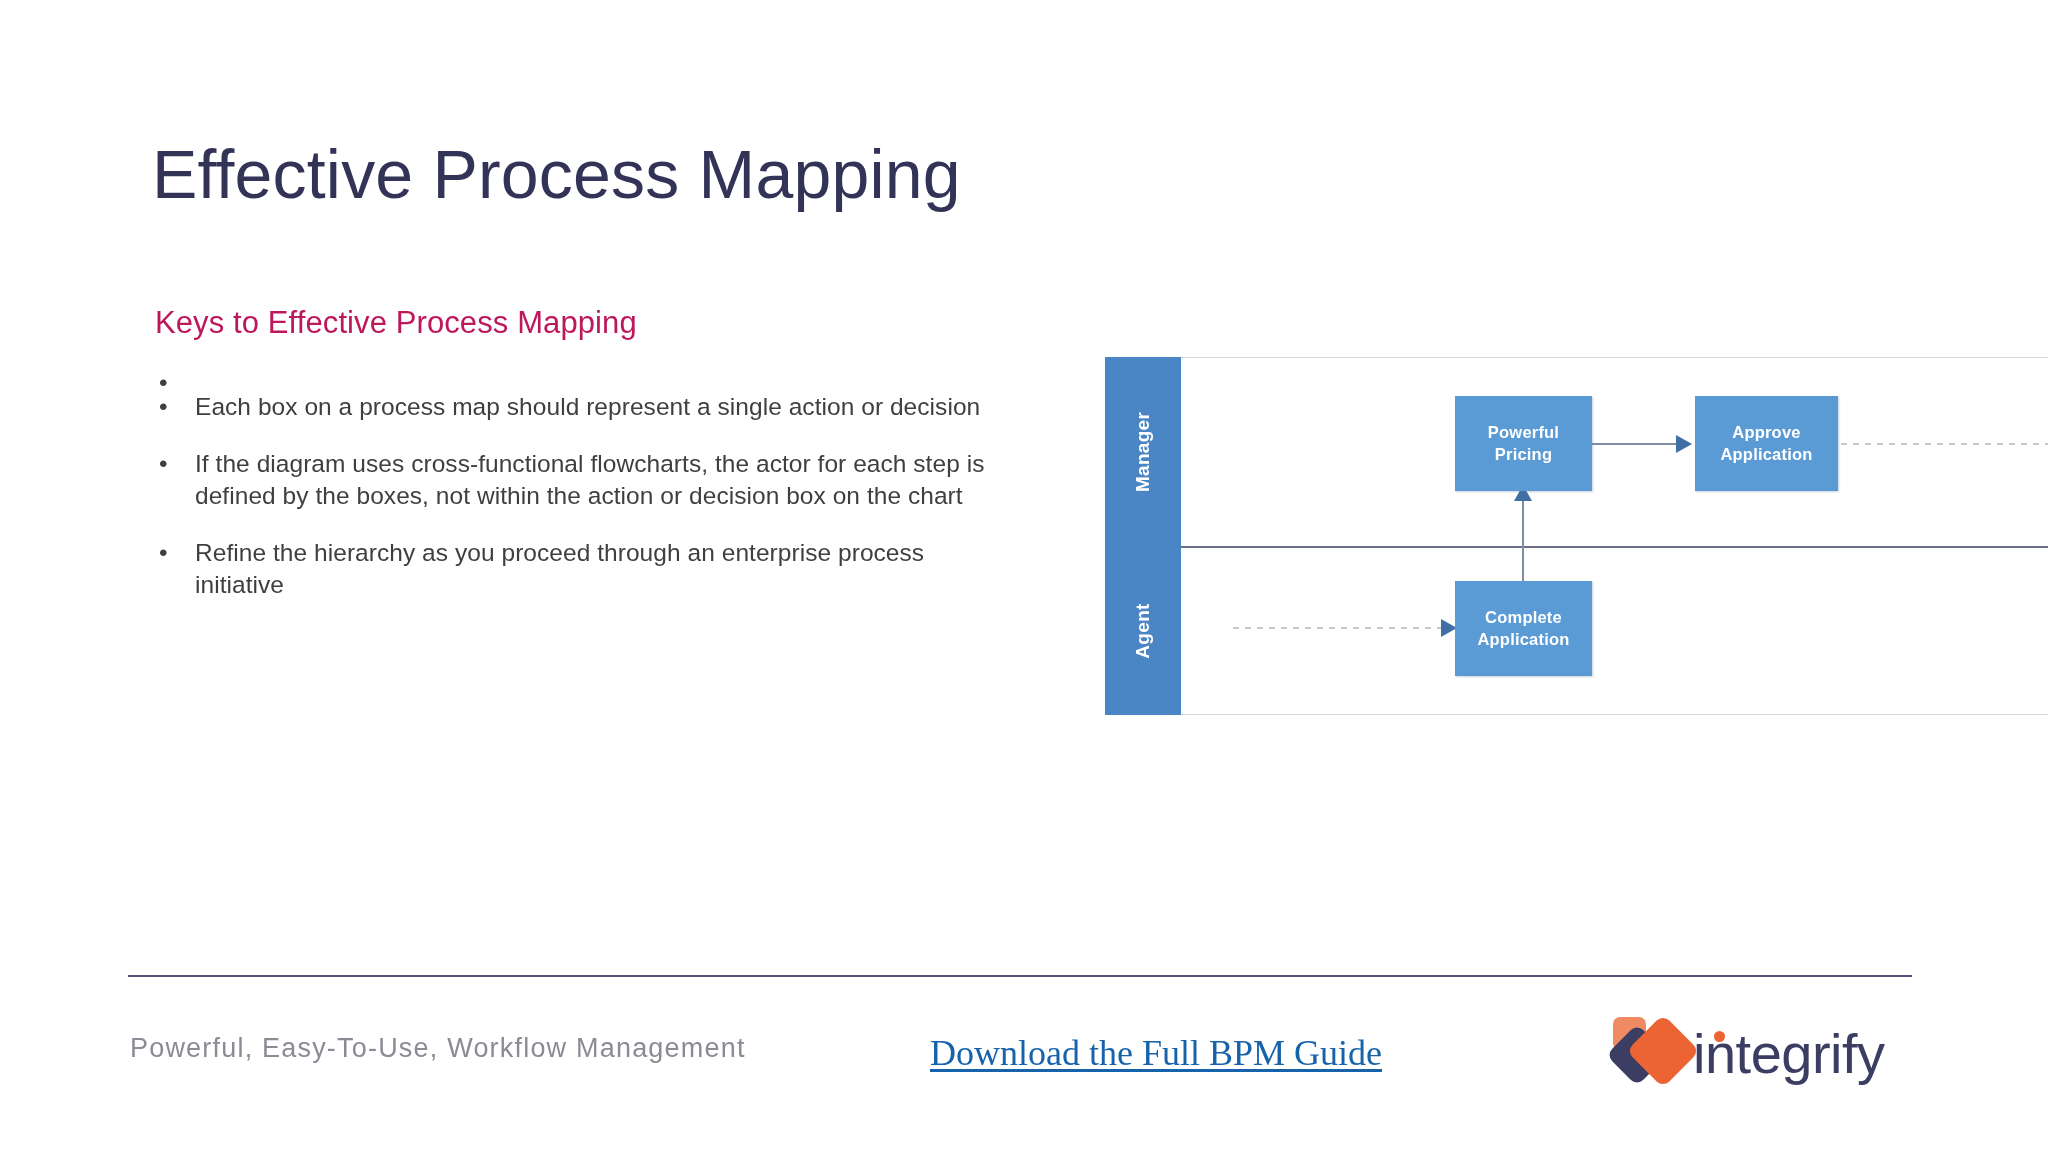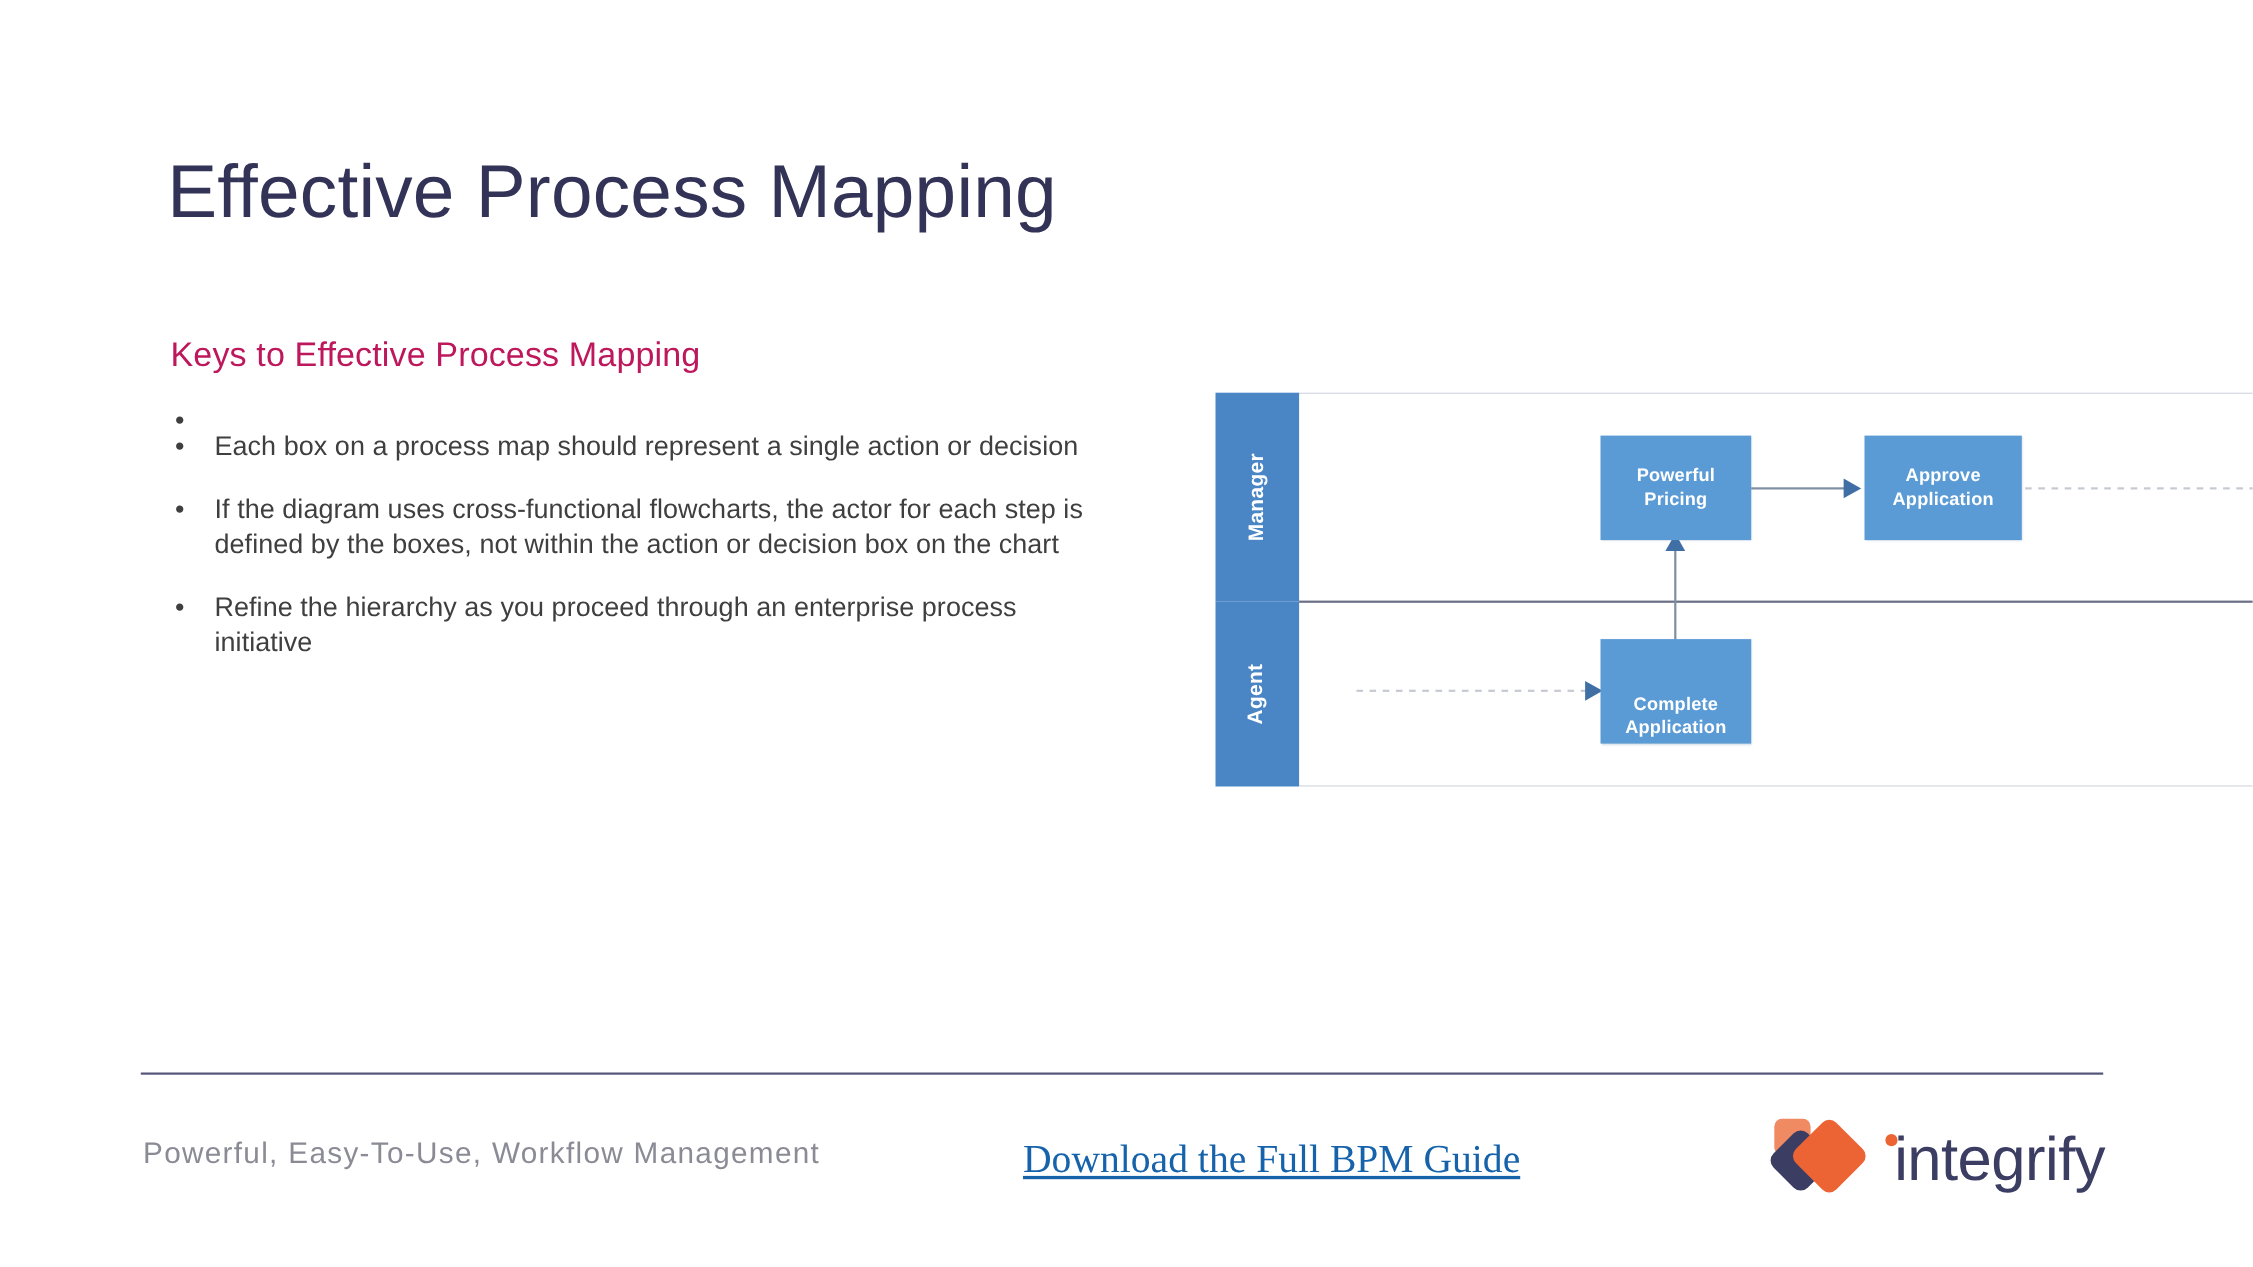--- a/index.html
+++ b/index.html
@@ -123,21 +123,21 @@
     text-align: center;
     font-size: 16.5px;
     font-weight: bold;
     line-height: 1.28;
     letter-spacing: 0.2px;
     padding: 4px;
     box-shadow: 1px 1px 2px rgba(90,120,160,0.35);
   }
   #box-validate-pricing   { left: 350px; top: 39px;  width: 137px; height: 95px; }
   #box-approve-application{ left: 590px; top: 39px;  width: 143px; height: 95px; }
-  #box-complete-application{ left: 350px; top: 224px; width: 137px; height: 95px; align-items: flex-end; }
+  #box-complete-application{ left: 350px; top: 224px; width: 137px; height: 95px; }
 
   
   .connector-line-solid {
     position: absolute;
     background: #7f8ea3;
   }
   #conn-validate-to-approve {
     left: 487px; top: 86px; width: 85px; height: 2px;
   }
   #conn-complete-to-validate {
@@ -243,21 +243,21 @@
   }
   #logo-diamond-overlap {
     left: 24px; top: 19px;
     width: 33px; height: 33px;
     background: #f08a63;
     border-radius: 7px;
   }
 
   #logo-wordmark {
     position: absolute;
-    left: 109px;
+    left: 80px;
     top: 2px;
     font-size: 56px;
     font-weight: 400;
     color: #3b3d62;
     letter-spacing: -0.5px;
     line-height: 70px;
     white-space: nowrap;
   }
   #logo-dot {
     position: absolute;

